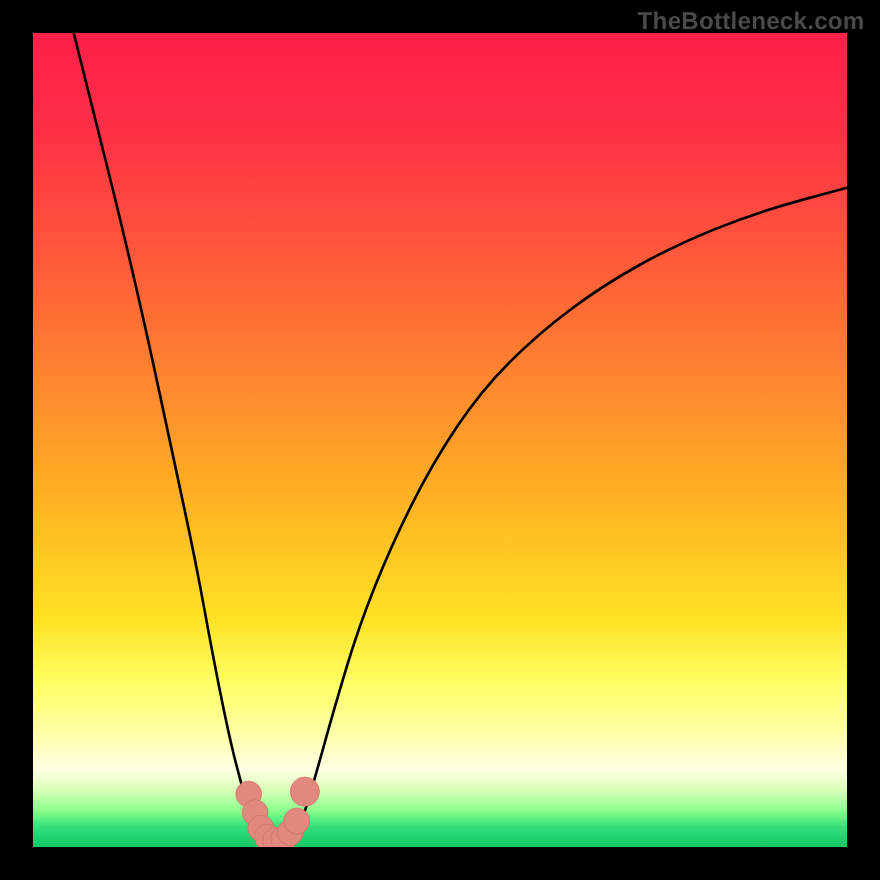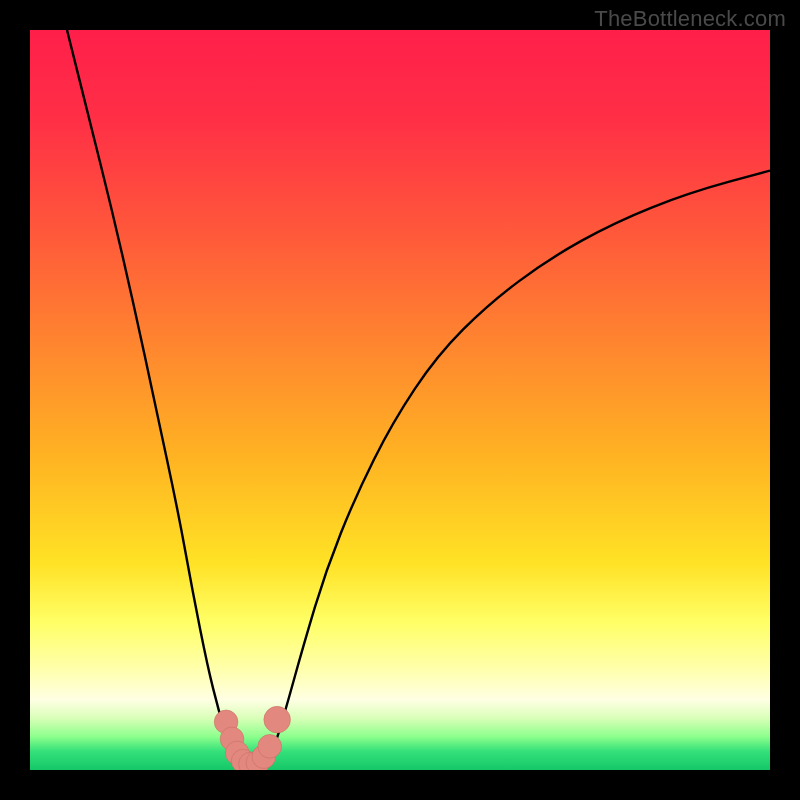--- a/index.html
+++ b/index.html
@@ -16,21 +16,21 @@
     width: 800px;
     height: 800px;
     background: #000;
   }
   .watermark {
     position: absolute;
     top: 6px;
     right: 14px;
     color: #4a4a4a;
     font-size: 22px;
-    font-weight: 400;
+    font-weight: 700;
     font-family: Arial, Helvetica, sans-serif;
     letter-spacing: 0.2px;
     z-index: 5;
   }
   .plot {
     position: absolute;
     left: 30px;
     top: 30px;
     width: 740px;
     height: 740px;

